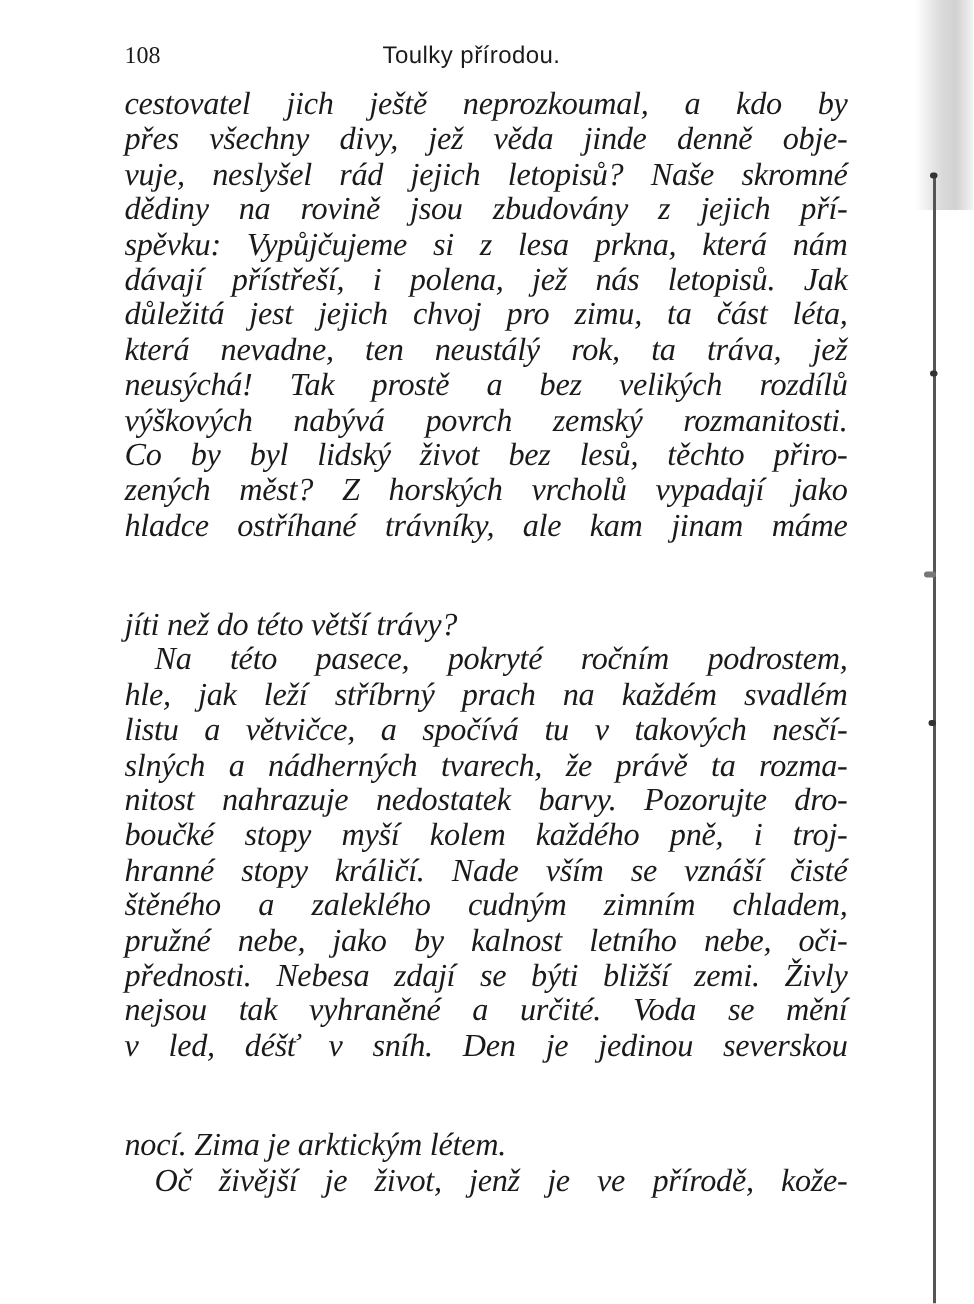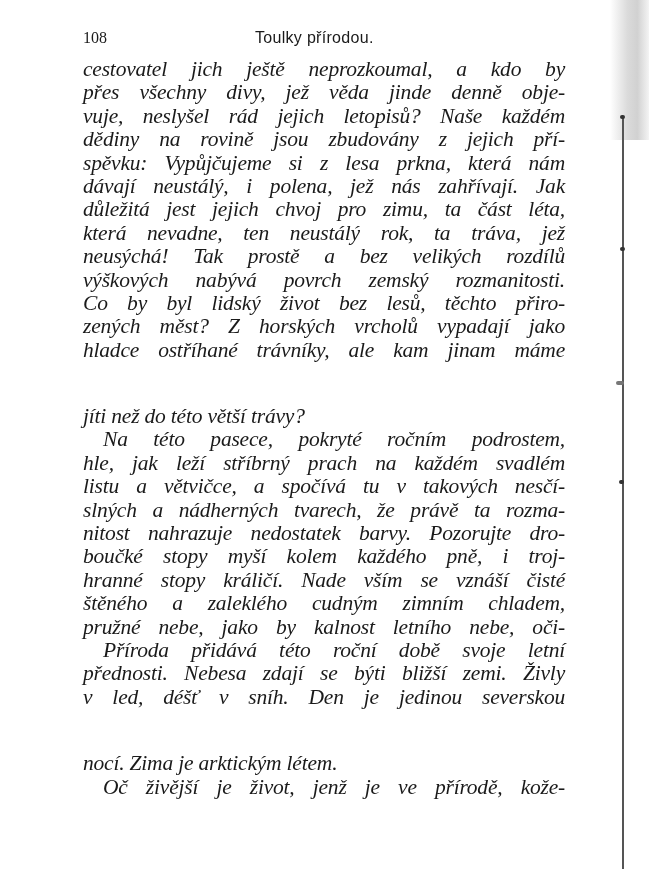--- a/index.html
+++ b/index.html
@@ -51,39 +51,39 @@
 <div class="mark" style="left:619px;top:480px;"></div>
 
 <div class="header">
   <span class="page-number">108</span>
   <span class="running-title">Toulky přírodou.</span>
 </div>
 
 <div class="body-text" id="body-text">
     <span class="line">cestovatel jich ještě neprozkoumal, a kdo by</span>
     <span class="line">přes všechny divy, jež věda jinde denně obje-</span>
-    <span class="line">vuje, neslyšel rád jejich letopisů? Naše každém</span>
+    <span class="line">vuje, neslyšel rád jejich letopisů? Naše skromné</span>
     <span class="line">dědiny na rovině jsou zbudovány z jejich pří-</span>
     <span class="line">spěvku: Vypůjčujeme si z lesa prkna, která nám</span>
-    <span class="line">dávají neustálý, i polena, jež nás zahřívají. Jak</span>
+    <span class="line">dávají přístřeší, i polena, jež nás letopisů. Jak</span>
     <span class="line">důležitá jest jejich chvoj pro zimu, ta část léta,</span>
     <span class="line">která nevadne, ten neustálý rok, ta tráva, jež</span>
     <span class="line">neusýchá! Tak prostě a bez velikých rozdílů</span>
     <span class="line">výškových nabývá povrch zemský rozmanitosti.</span>
     <span class="line">Co by byl lidský život bez lesů, těchto přiro-</span>
     <span class="line">zených měst? Z horských vrcholů vypadají jako</span>
     <span class="line">hladce ostříhané trávníky, ale kam jinam máme</span>
     <span class="line last">jíti než do této větší trávy?</span>
     <span class="line indent">Na této pasece, pokryté ročním podrostem,</span>
     <span class="line">hle, jak leží stříbrný prach na každém svadlém</span>
     <span class="line">listu a větvičce, a spočívá tu v takových nesčí-</span>
     <span class="line">slných a nádherných tvarech, že právě ta rozma-</span>
     <span class="line">nitost nahrazuje nedostatek barvy. Pozorujte dro-</span>
     <span class="line">boučké stopy myší kolem každého pně, i troj-</span>
     <span class="line">hranné stopy králičí. Nade vším se vznáší čisté</span>
     <span class="line">štěného a zaleklého cudným zimním chladem,</span>
     <span class="line">pružné nebe, jako by kalnost letního nebe, oči-</span>
-    <span class="line indent">Příroda přidává této roční době svoje letní</span>
     <span class="line">přednosti. Nebesa zdají se býti bližší zemi. Živly</span>
+    <span class="line">nejsou tak vyhraněné a určité. Voda se mění</span>
     <span class="line">v led, déšť v sníh. Den je jedinou severskou</span>
     <span class="line last">nocí. Zima je arktickým létem.</span>
     <span class="line indent">Oč živější je život, jenž je ve přírodě, kože-</span>
   </div>
 
 </body></html>

